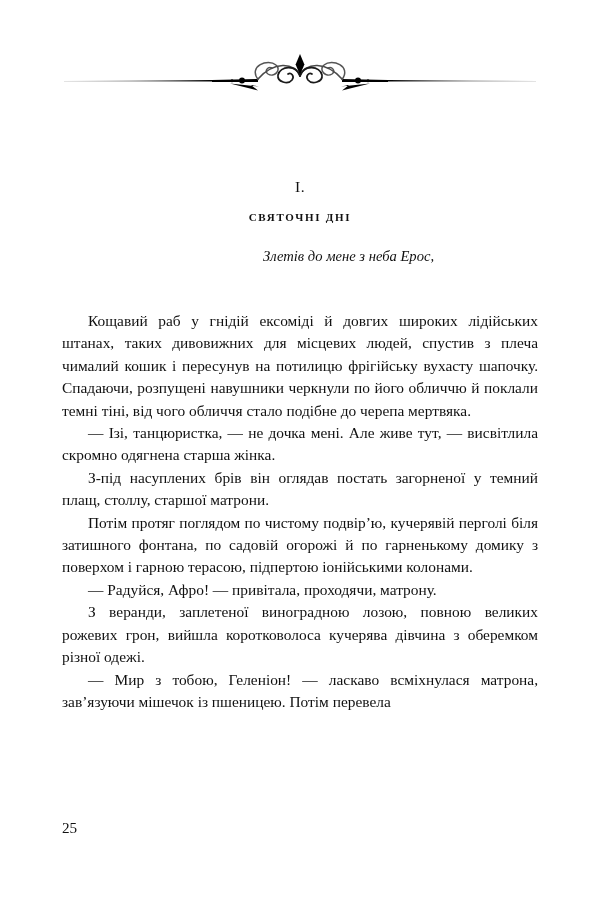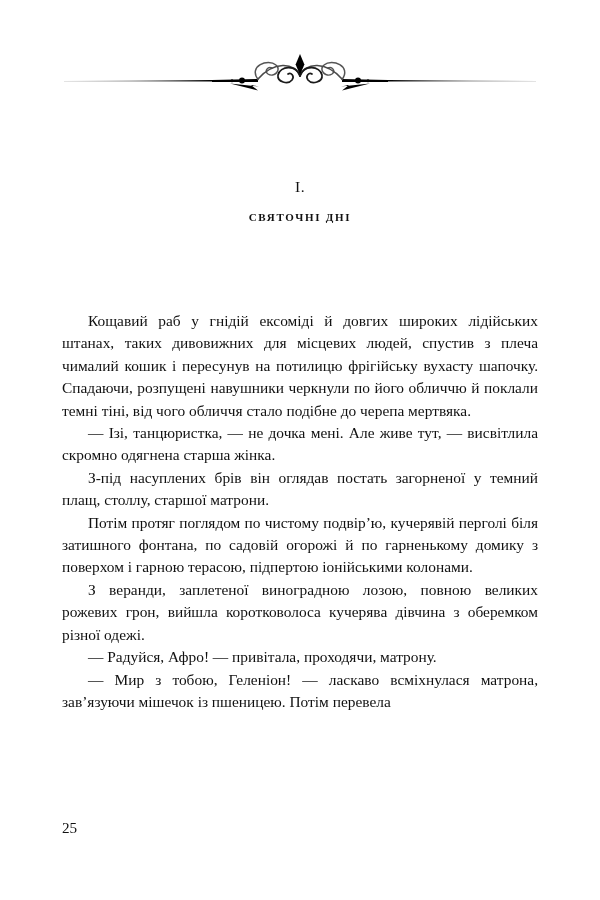--- a/index.html
+++ b/index.html
@@ -148,27 +148,28 @@
       <path d="M238 2 L242.4 12.5 L238 23 L233.6 12.5 Z" fill="#000000"></path>
     </svg>
   </div>
 
   <div class="chapter-head">
     <div class="chapter-number">I.</div>
     <h1 class="chapter-title">СВЯТОЧНІ ДНІ</h1>
   </div>
 
   <div class="epigraph">
+    <p>Злетів до мене з неба Ерос,</p>
   </div>
 
   <div class="body-text">
     <p>Кощавий раб у гнідій ексоміді й довгих широких лідійських штанах, таких дивовижних для місцевих людей, спустив з плеча чималий кошик і пересунув на потилицю фрігійську вухасту шапочку. Спадаючи, розпущені навушники черкнули по його обличчю й поклали темні тіні, від чого обличчя стало подібне до черепа мертвяка.</p>
     <p>— Ізі, танцюристка, — не дочка мені. Але живе тут, — висвітлила скромно одягнена старша жінка.</p>
     <p>З-під насуплених брів він оглядав постать загорненої у темний плащ, столлу, старшої матрони.</p>
     <p>Потім протяг поглядом по чистому подвір’ю, кучерявій перголі біля затишного фонтана, по садовій огорожі й по гарненькому домику з поверхом і гарною терасою, підпертою іонійськими колонами.</p>
+    <p>— Радуйся, Афро! — привітала, проходячи, матрону.</p>
     <p>З веранди, заплетеної виноградною лозою, повною великих рожевих грон, вийшла коротковолоса кучерява дівчина з оберемком різної одежі.</p>
-    <p>— Радуйся, Афро! — привітала, проходячи, матрону.</p>
     <p>— Мир з тобою, Геленіон! — ласкаво всміхнулася матрона, зав’язуючи мішечок із пшеницею. Потім перевела</p>
   </div>
 
   <div class="folio">25</div>
 
 </div>
 
 </body></html>

